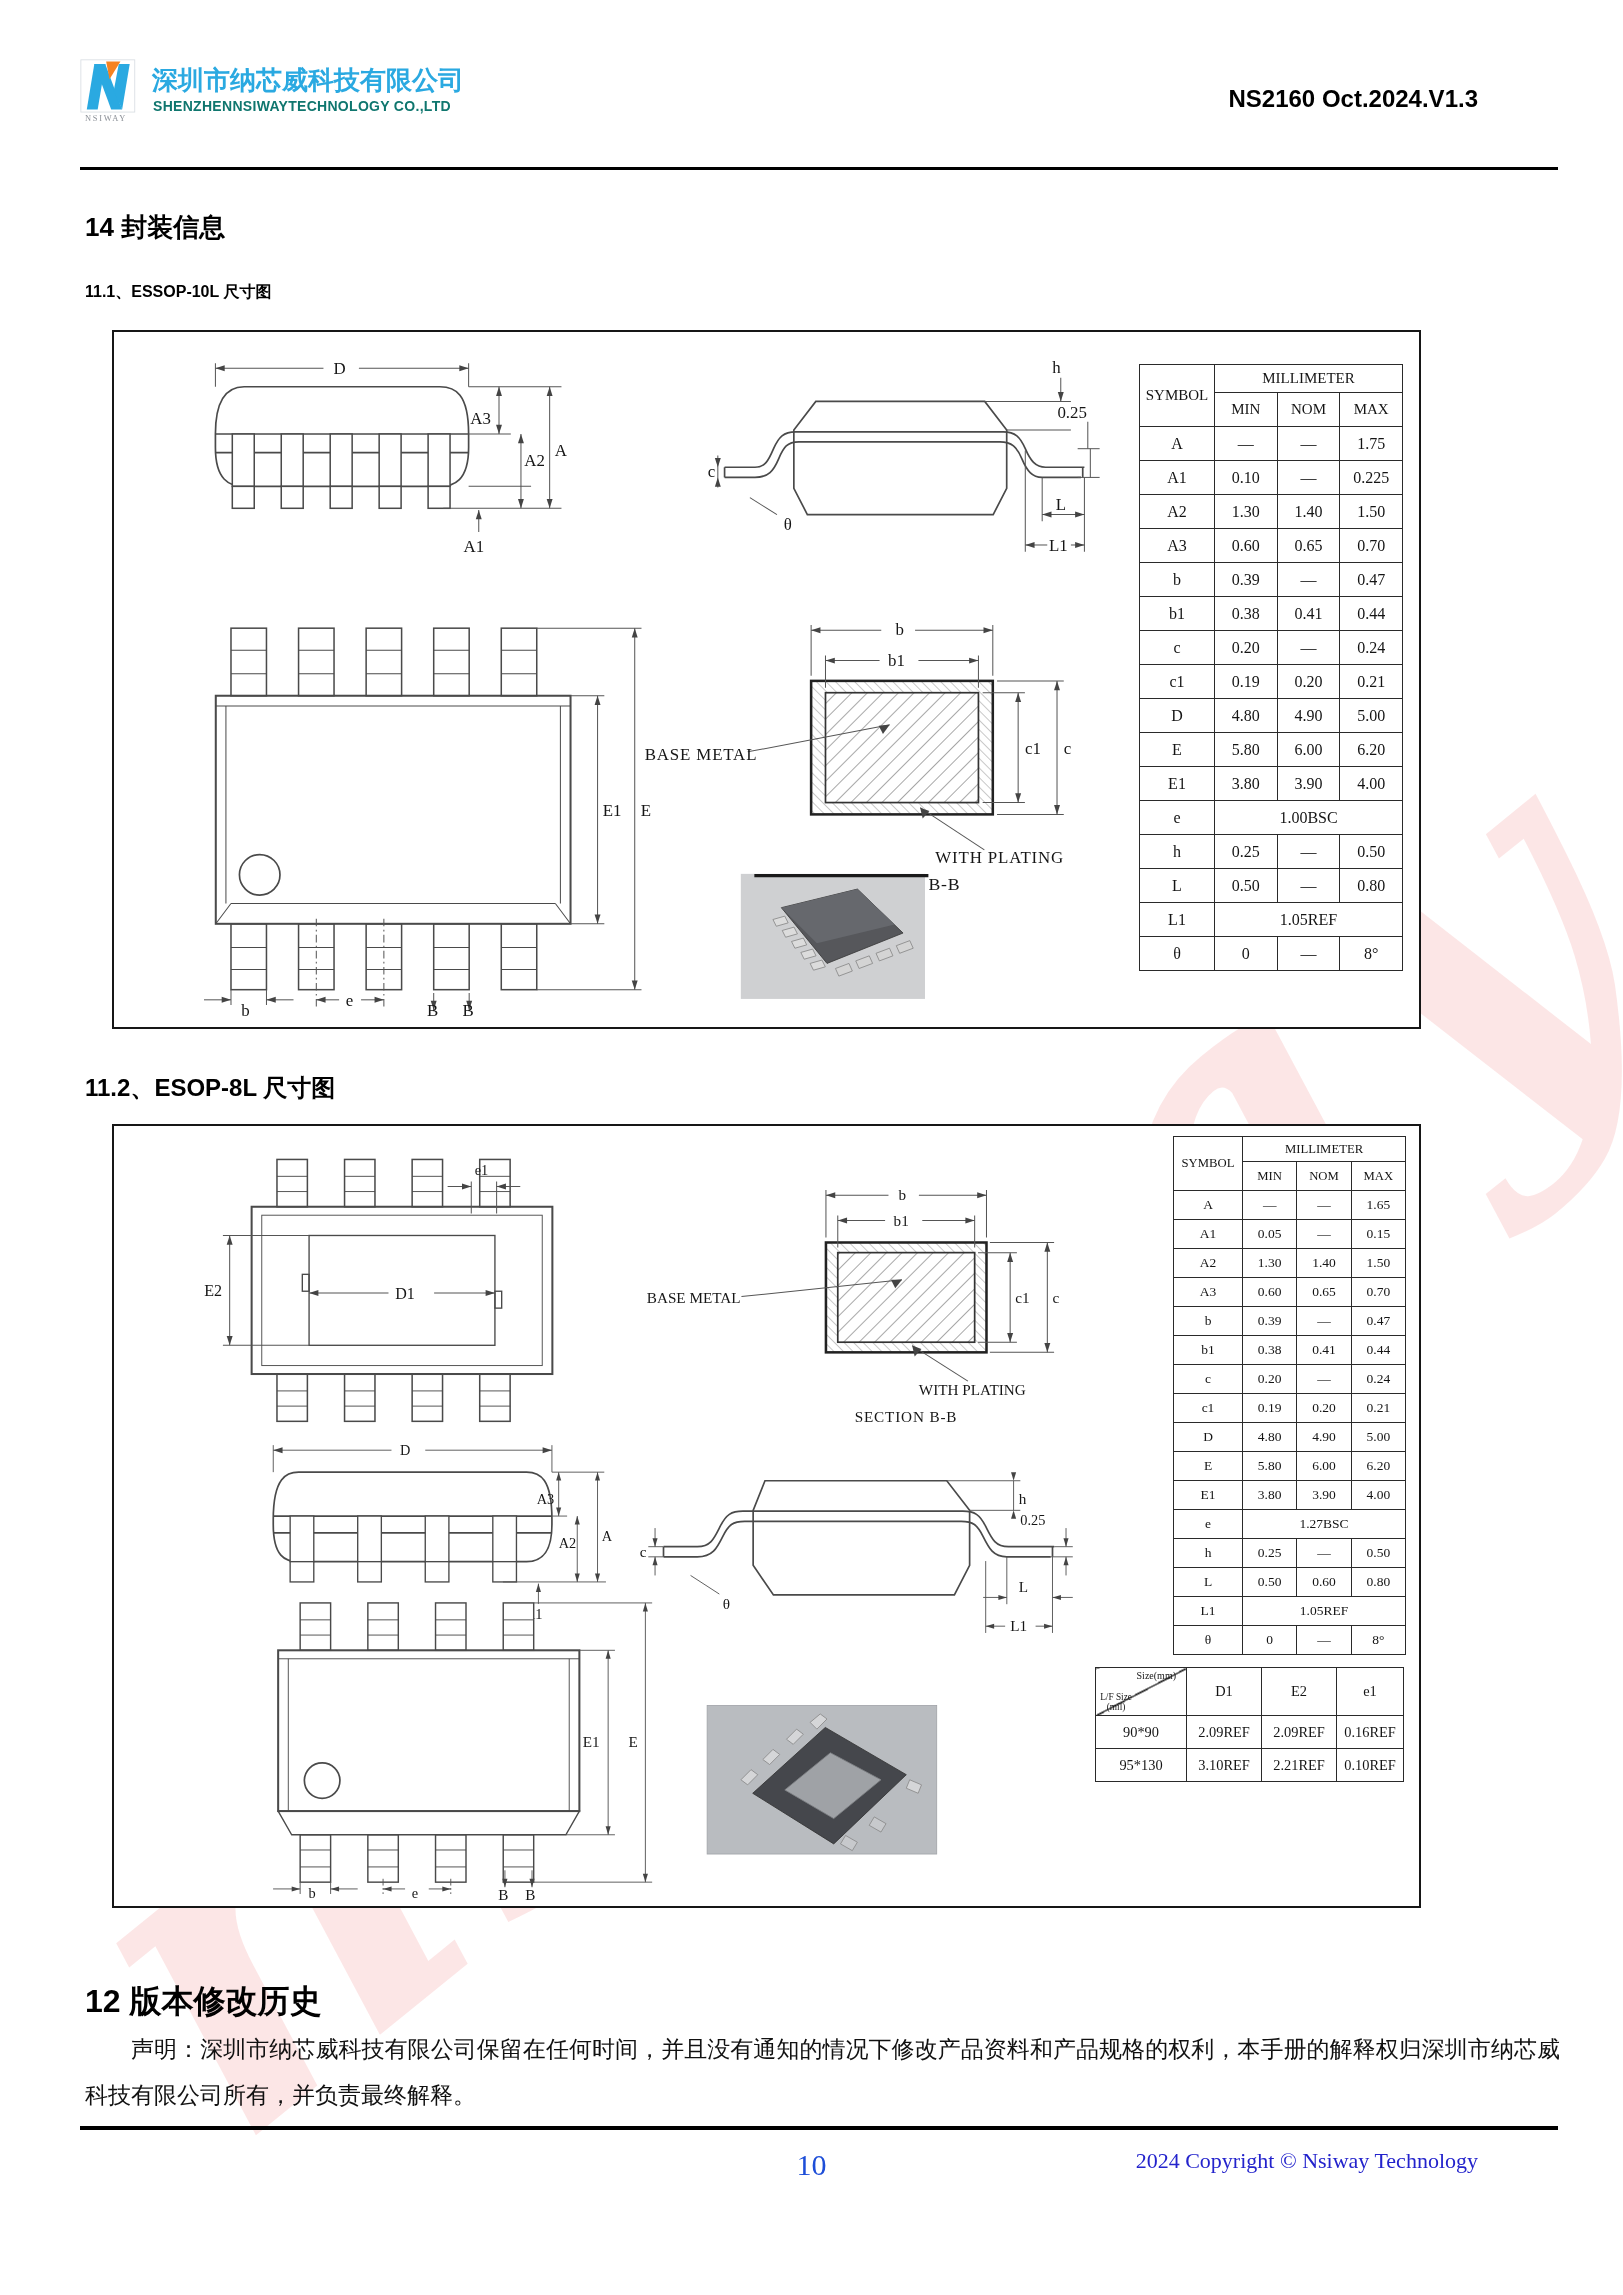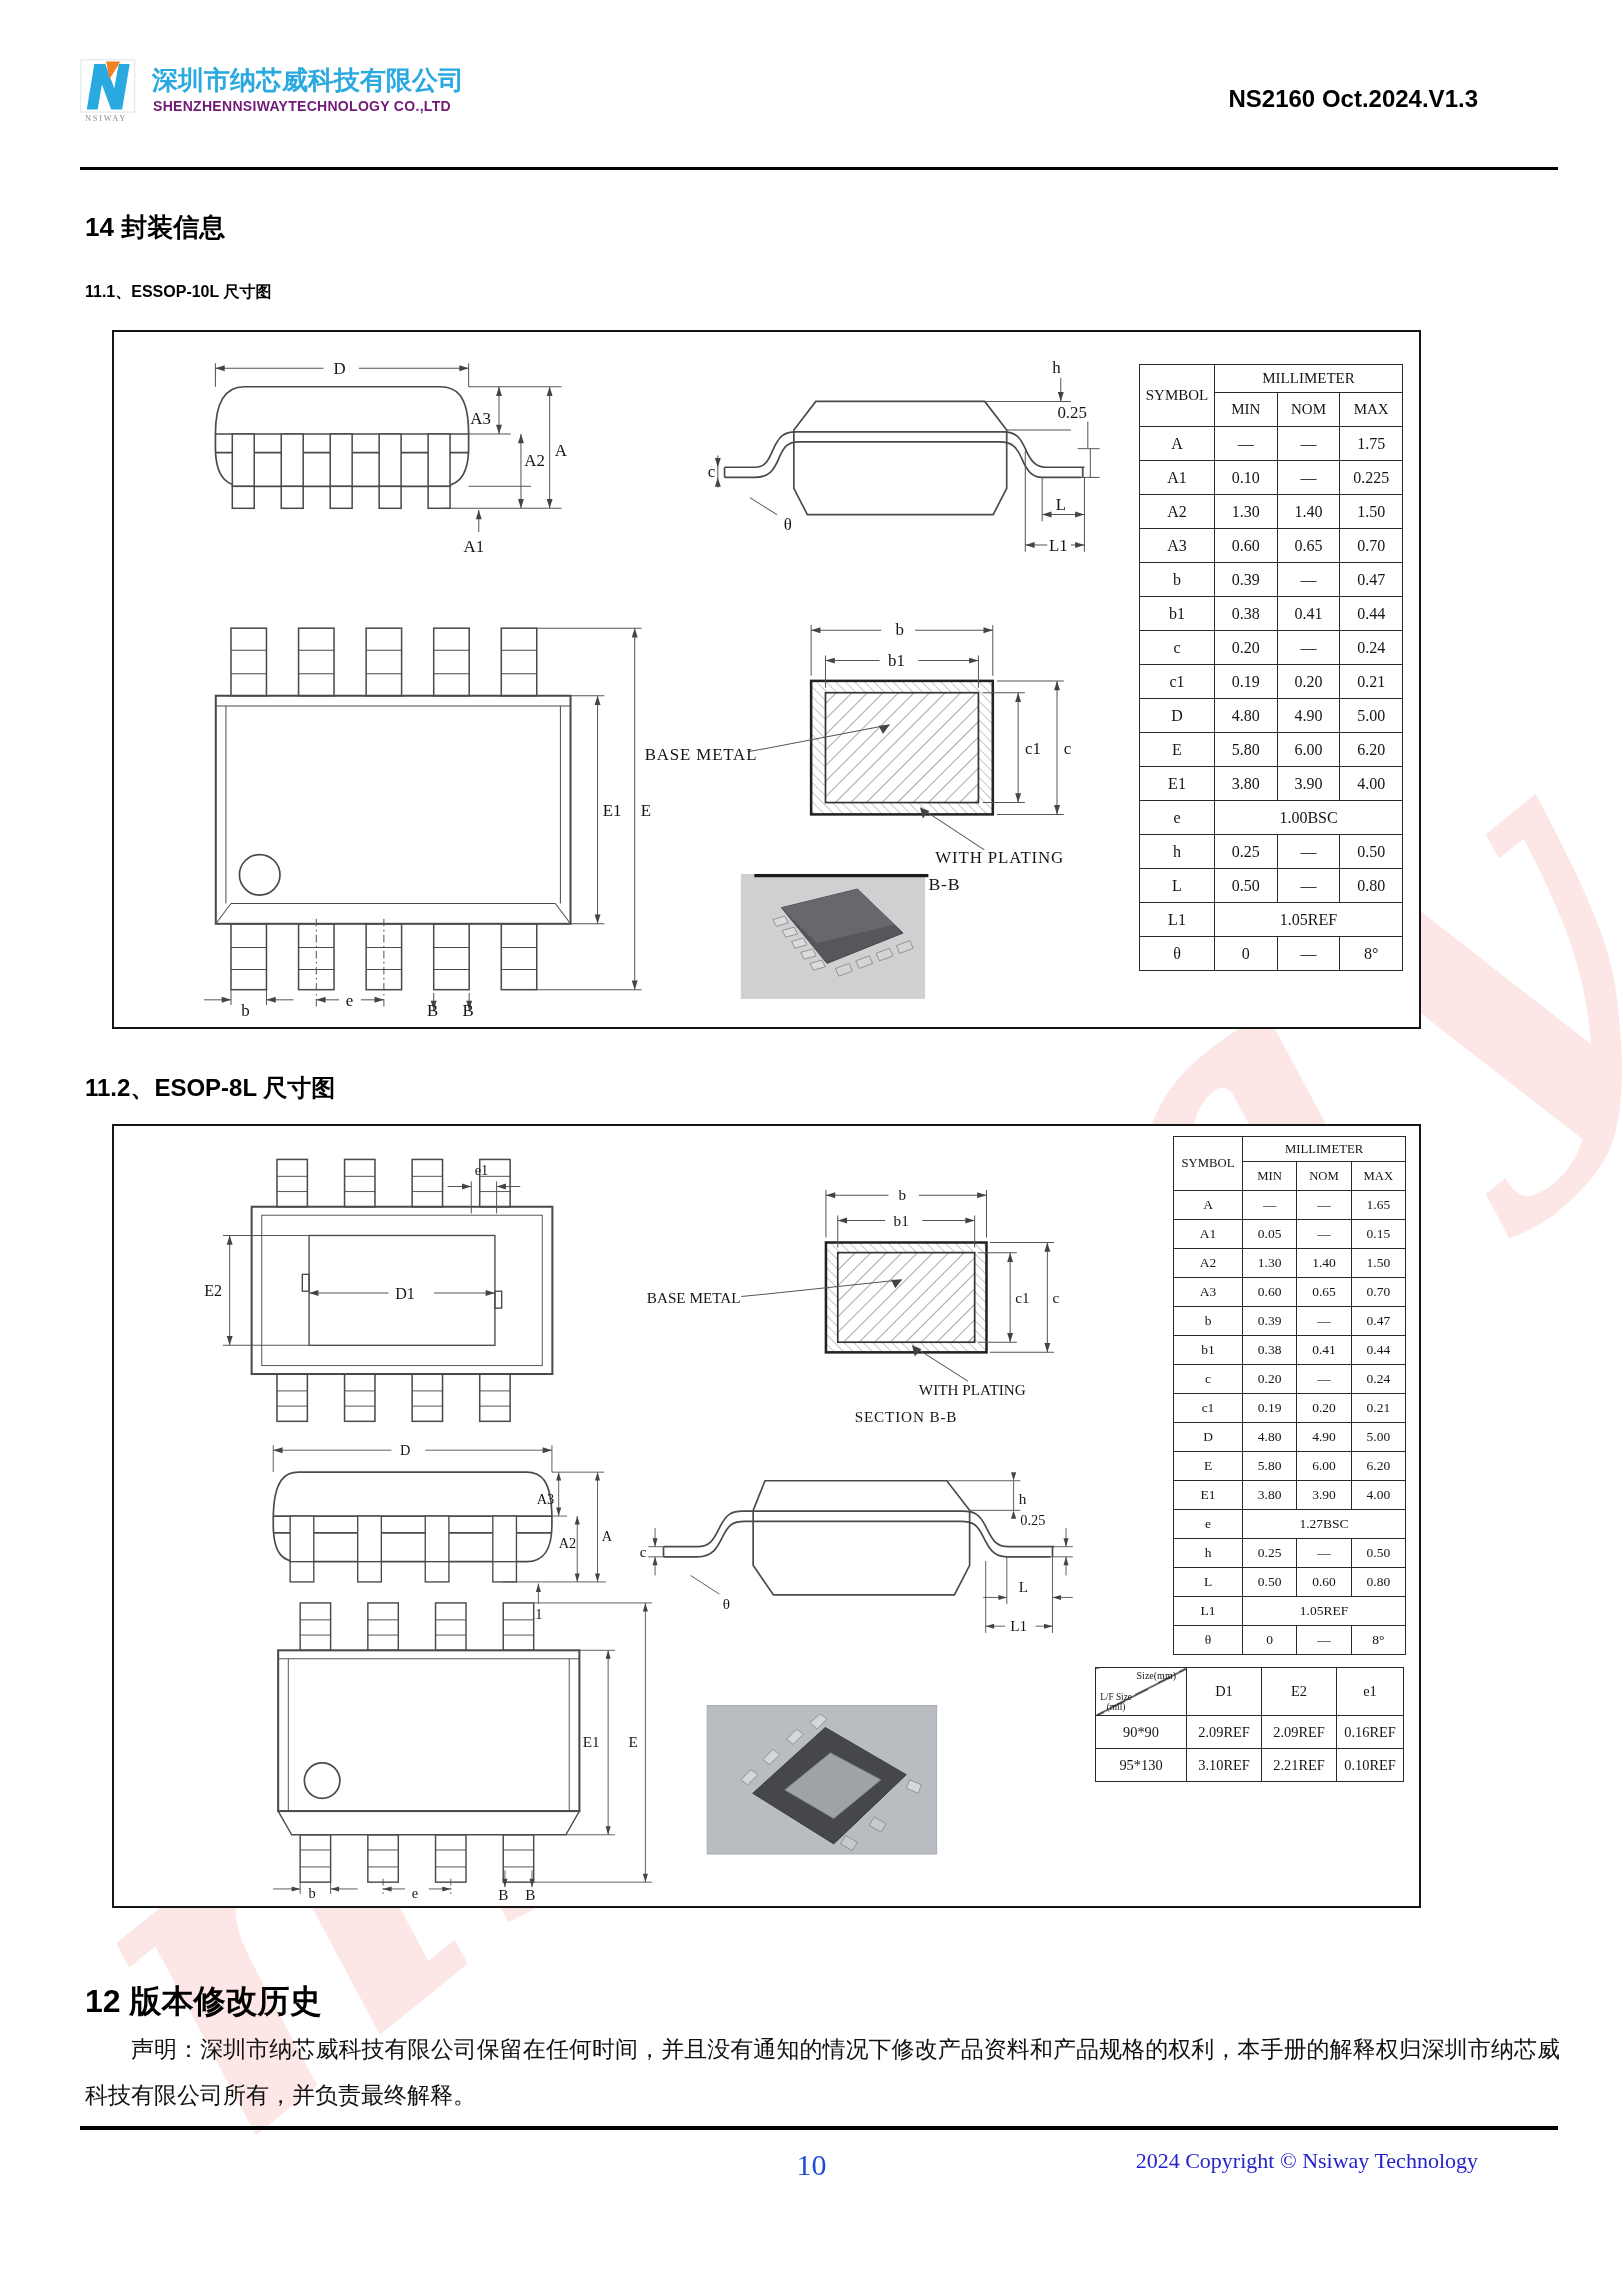--- a/index.html
+++ b/index.html
@@ -22,21 +22,21 @@
   .t8 td.hdr{font-size:12.7px}
   .tlf td{height:32px;font-size:14.4px}
   .diag{position:relative;background:linear-gradient(to bottom right,
         transparent calc(50% - 0.8px), #2a2a2a calc(50% - 0.8px),
         #2a2a2a calc(50% + 0.8px), transparent calc(50% + 0.8px))}
   .diag .tr{position:absolute;top:2.5px;right:10px;font-size:10px;line-height:1.05}
   .diag .bl{position:absolute;bottom:2.5px;left:4.2px;font-size:9.3px;line-height:1.05;text-align:center;white-space:pre-line}
   .stmt{position:absolute;left:85px;top:2027px;width:1475px;font-size:23px;line-height:2.0;
         text-indent:2em;color:#111;text-align:justify}
   .company-cn{position:absolute;font-family:"Liberation Sans",sans-serif;font-weight:bold;color:#2aa9e1}
-  .company-en{position:absolute;font-family:"Liberation Sans",sans-serif;font-weight:bold;color:#701a75;letter-spacing:0.3px}
+  .company-en{position:absolute;font-family:"Liberation Sans",sans-serif;font-weight:bold;color:#0f766e;letter-spacing:0.3px}
   .copyright{position:absolute;font-size:22px;color:#2323cc}
   .pagenum{position:absolute;left:0;width:1623px;text-align:center;font-size:30px;color:#1d4ed8}
   .logosub{font-family:"Liberation Serif",serif;font-size:10px;fill:#8a8f96;letter-spacing:2px}
 </style>
 </head>
 <body>
 
 <div class="page">
 
   <div class="wm" style="left:-34px;top:1818px;font-size:457px;letter-spacing:24px;transform:rotate(-39deg)">nsiway</div>

